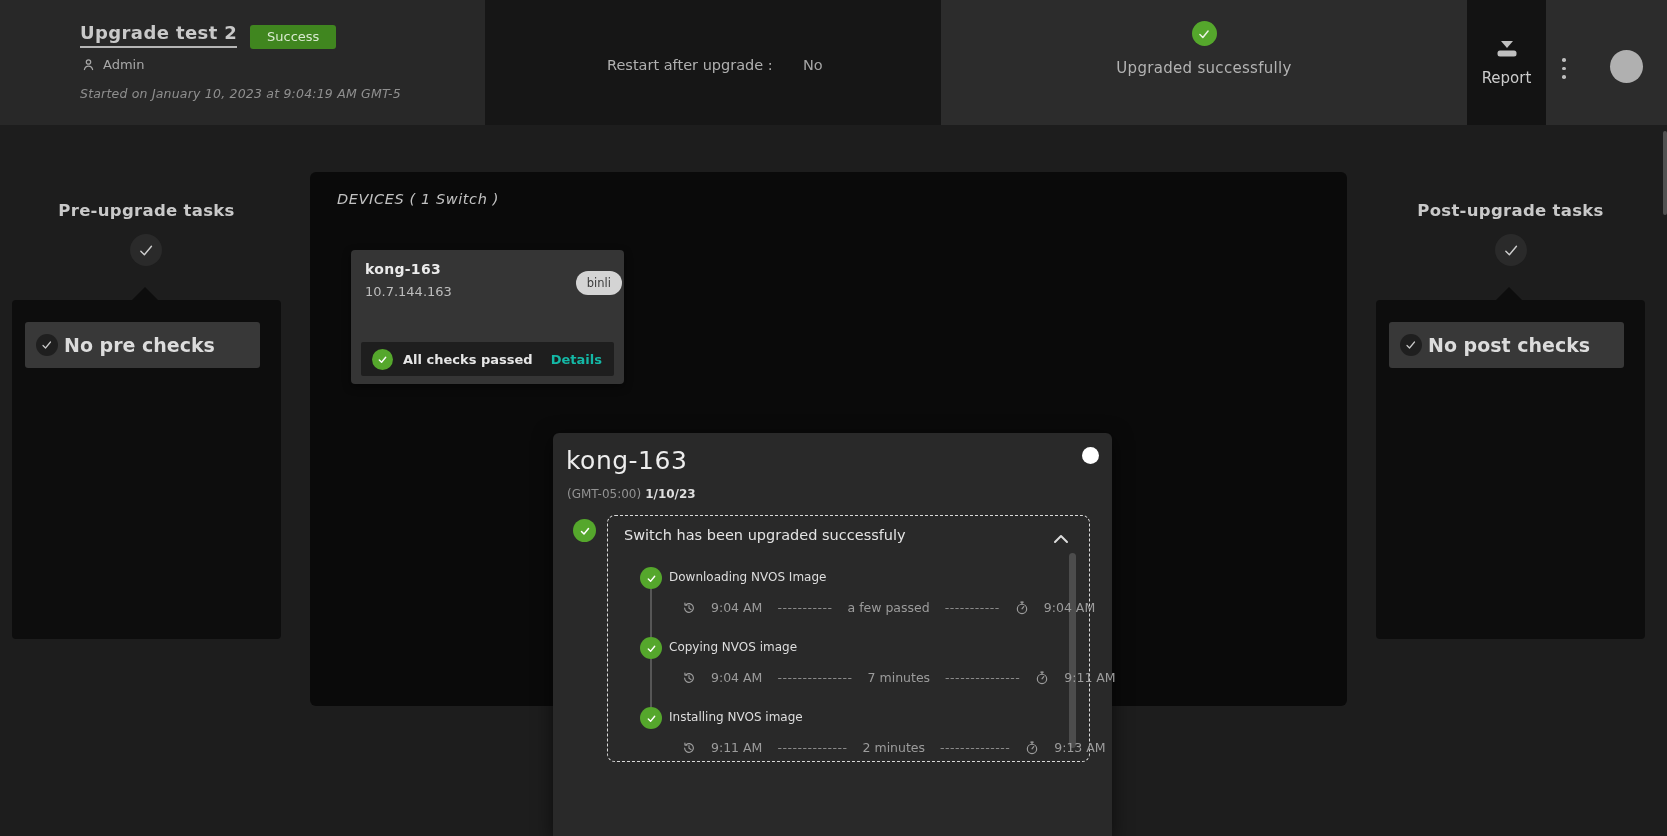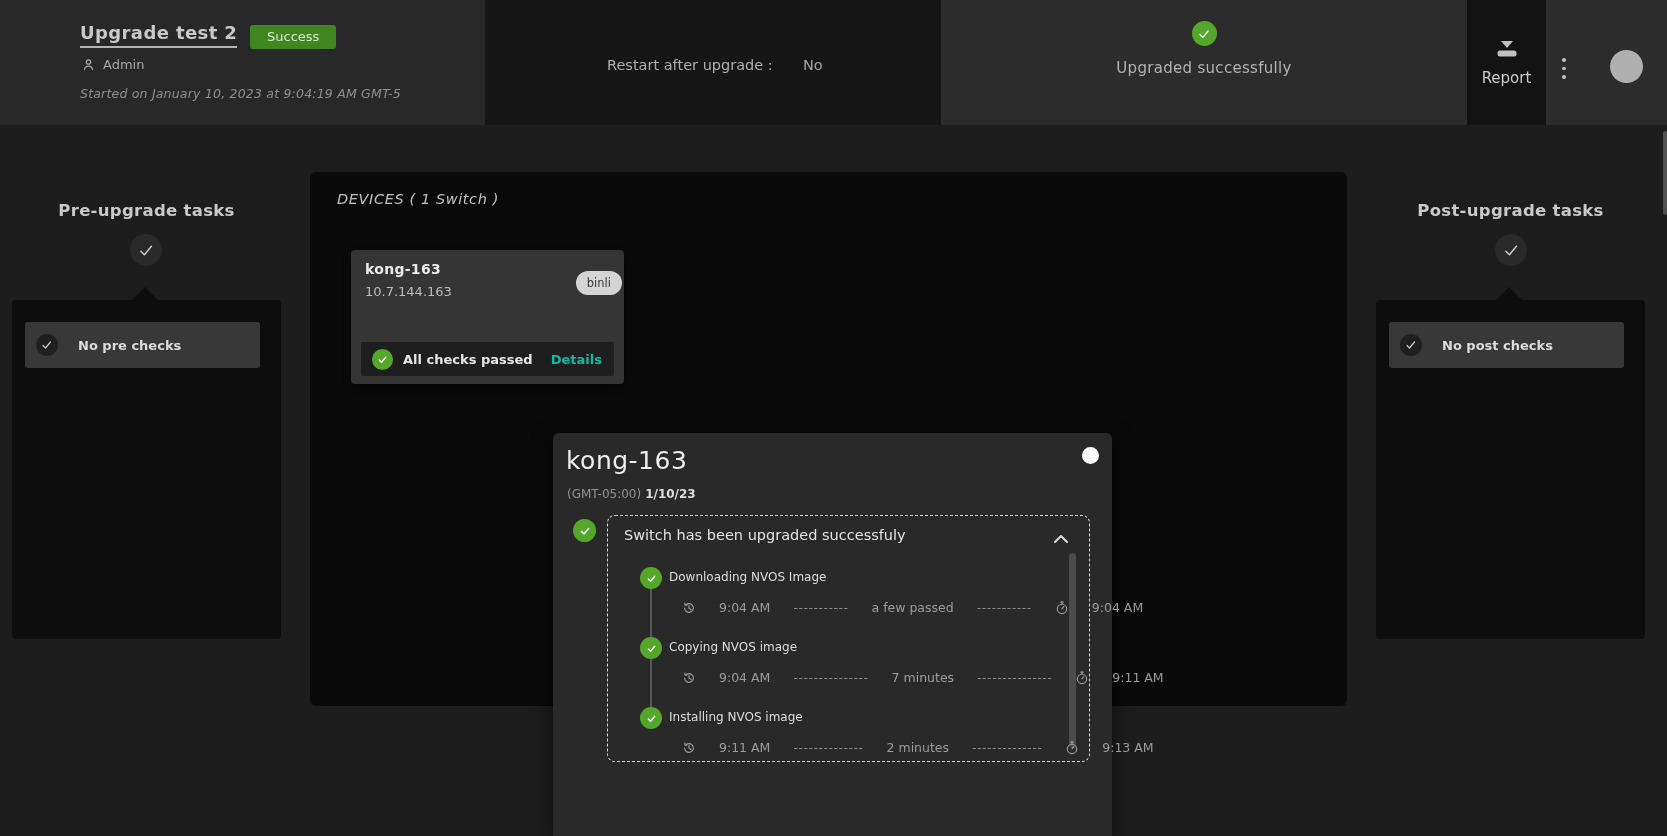--- a/index.html
+++ b/index.html
@@ -47,40 +47,40 @@
   .strip-status { margin-left:10px; font-size:13px; font-weight:bold; color:#e6e6e6; }
   .strip-details { margin-left:auto; margin-right:12px; font-size:13px; font-weight:bold; color:#14b8a6; cursor:pointer; }
 
   
   .task-heading { position:absolute; width:269px; top:201px; text-align:center; font-size:16.5px; font-weight:bold; color:#c9c9c9; letter-spacing:.3px; }
   .task-badge { position:absolute; top:234px; width:32px; height:32px; border-radius:50%; background:#2a2a2a; display:flex; align-items:center; justify-content:center; }
   .task-panel { position:absolute; top:300px; width:269px; height:339px; background:#0d0d0d; border-radius:4px; }
   .task-notch { position:absolute; top:-13px; left:120px; width:0; height:0; border-left:13px solid transparent; border-right:13px solid transparent; border-bottom:13px solid #0d0d0d; }
   .task-row { position:absolute; left:13px; top:22px; width:235px; height:46px; background:#383838; border-radius:3px; display:flex; align-items:center; }
   .task-row .dcirc { width:22px; height:22px; margin-left:11px; }
-  .task-row-label { margin-left:20px; font-size:13px; font-weight:bold; color:#dcdcdc; }
+  .task-row-label { margin-left:6px; font-size:19px; font-weight:bold; color:#dcdcdc; }
 
   
   .popup { position:absolute; left:553px; top:433px; width:559px; height:403px; background:#292929; border-radius:6px 6px 0 0; box-shadow:0 5px 20px rgba(0,0,0,.6); }
   .popup-title { position:absolute; left:13px; top:13px; font-size:25px; font-weight:normal; color:#ededed; letter-spacing:.5px; }
   .popup-sub { position:absolute; left:14px; top:54px; font-size:12px; }
   .popup-tz { color:#939393; }
   .popup-date { color:#dfdfdf; font-weight:bold; margin-left:4px; }
   .popup-dot { position:absolute; left:529px; top:14px; width:17px; height:17px; border-radius:50%; background:#ffffff; }
   .summary-check { position:absolute; left:20px; top:86px; width:23px; height:23px; }
 
   .dashed-box { position:absolute; left:54px; top:82px; width:483px; height:247px; border:1px dashed #d9d9d9; border-radius:8px;padding-left:24px; }
   .summary-text { position:absolute; left:16px; top:11px; font-size:14.5px; color:#e3e3e3; }
   .collapse-btn { position:absolute; right:18px; top:13px; width:18px; height:14px; cursor:pointer; }
   .box-scrollbar { position:absolute; right:13px; top:37px; width:7px; height:195px; background:#4c4c4c; border-radius:4px; cursor:pointer; }
   .connector { position:absolute; left:42px; top:62px; width:2px; height:140px; background:#565656; }
 
   .step-circ { position:absolute; left:32px; width:22px; height:22px; }
   .step-label { position:absolute; left:61px; font-size:12px; color:#dedede; }
-  .step-times { position:absolute; left:74px; display:flex; align-items:center; gap:23px; font-size:12.5px; color:#9c9c9c; white-space:nowrap; }
+  .step-times { position:absolute; left:74px; display:flex; align-items:center; gap:15px; font-size:12.5px; color:#9c9c9c; white-space:nowrap; }
   .dashes { color:#8a8a8a; letter-spacing:.5px; }
   .ticon { flex:0 0 auto; display:flex; }
 
   .page-scrollbar { position:absolute; right:0; top:131px; width:4px; height:84px; background:#5a5a5a; border-radius:2px; opacity:.85; }
 </style>
 </head>
 <body>
 
 <div id="stage">
 

